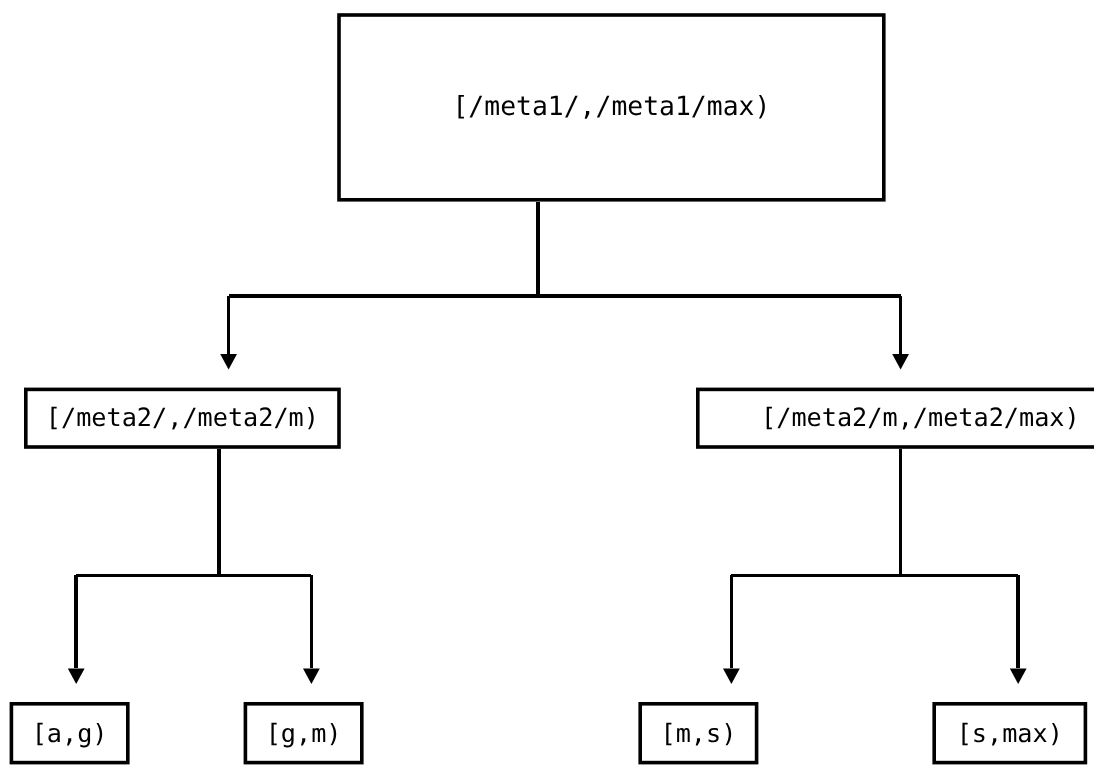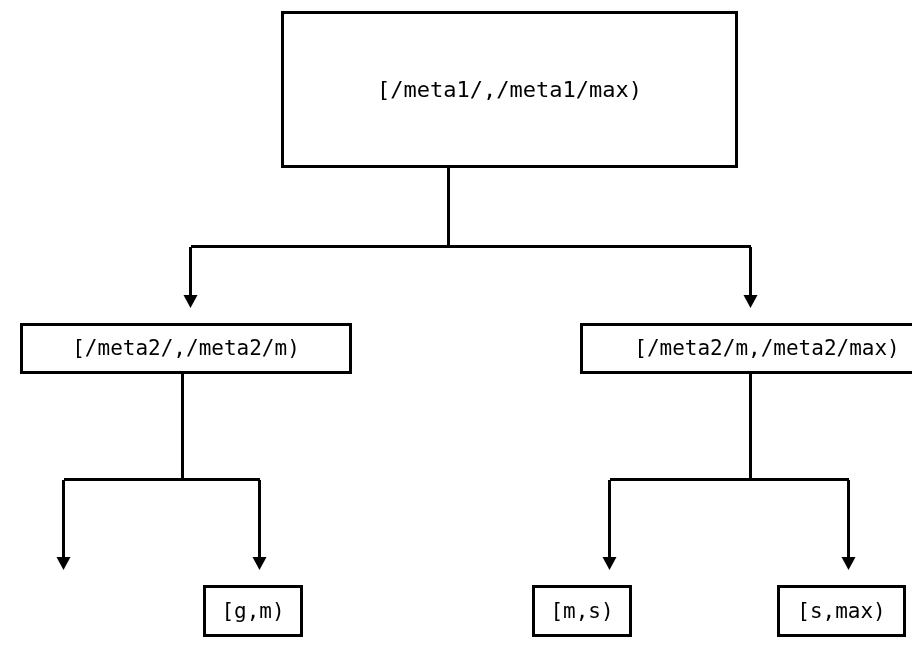--- a/index.html
+++ b/index.html
@@ -32,21 +32,21 @@
     left: 259px;
     top: 11px;
     width: 457px;
     height: 157px;
     font-size: 22px;
     margin-left: 22px;
   }
   .node-mid-left {
     left: 20px;
     top: 323px;
-    width: 332px;
+    width: 264px;
     height: 51px;
     font-size: 21px;
   }
   .node-mid-right {
     left: 580px;
     top: 323px;
     width: 374px;
     height: 51px;
     font-size: 21px;
   }
@@ -116,20 +116,21 @@
     <path class="edge-line" d="M 848.5 479.5 L 848.5 557"></path>
     <polygon class="arrow-head" points="841.5,557 855.5,557 848.5,570"></polygon>
   </svg>
 
   <div class="node node-root">[/meta1/,/meta1/max)</div>
 
   <div class="node node-mid-left">[/meta2/,/meta2/m)</div>
 
   <div class="node node-mid-right">[/meta2/m,/meta2/max)</div>
 
+  <div class="node node-leaf leaf-ag">[a,g)</div>
 
   <div class="node node-leaf leaf-gm">[g,m)</div>
 
   <div class="node node-leaf leaf-ms">[m,s)</div>
 
   <div class="node node-leaf leaf-smax">[s,max)</div>
 
 </div>
 
 </body></html>

